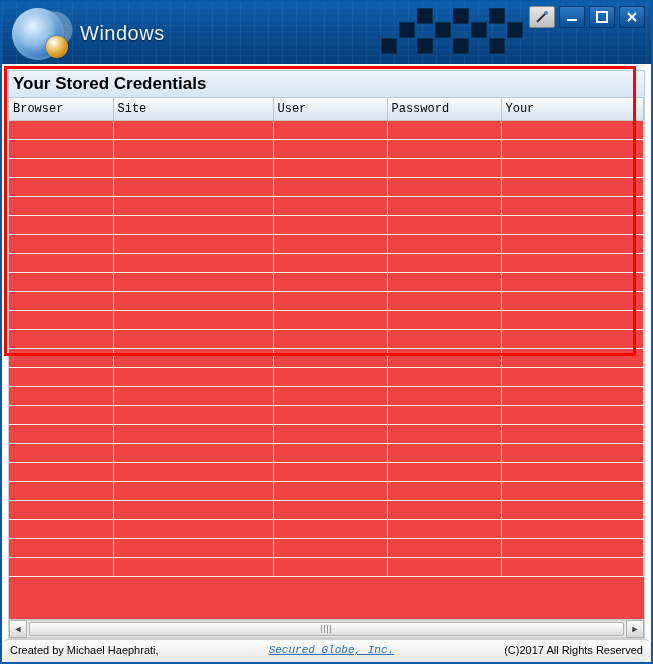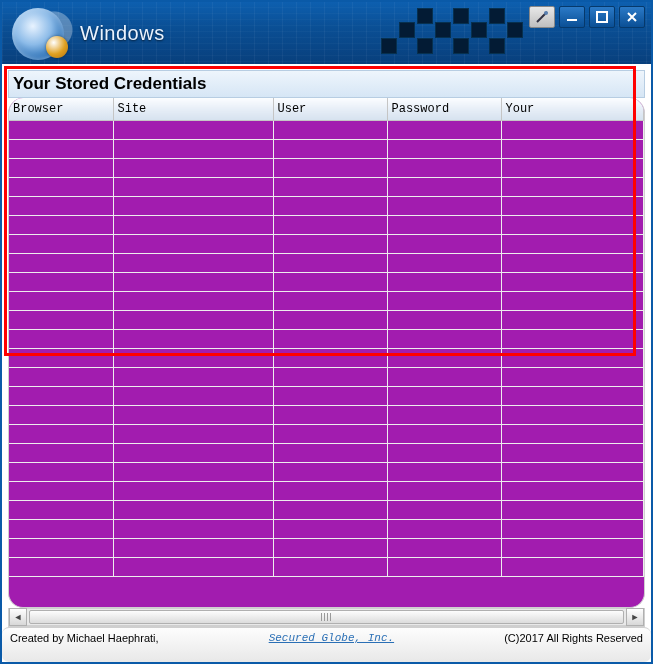--- a/index.html
+++ b/index.html
@@ -129,22 +129,21 @@
     padding: 3px 4px;
     color: #000;
   }
   .table-wrap {
     flex: 1 1 auto;
     border-left: 1px solid #cfcfcf;
     border-right: 1px solid #cfcfcf;
     border-bottom: 1px solid #cfcfcf;
     overflow: hidden;
     position: relative;
-    background: #a21caf;
-    border-radius: 15px;
+    background: #ef4444;
   }
   table.grid {
     border-collapse: collapse;
     width: 100%;
     table-layout: fixed;
     font-family: "SimSun","NSimSun","Courier New",monospace;
     font-size: 12px;
   }
   table.grid th {
     text-align: left;
@@ -218,21 +217,21 @@
     padding: 3px 6px;
     border-top: 1px solid #013;
     flex:0 0 auto;
   }
   .footer {
     background: linear-gradient(to bottom,#fdfdfd,#e8e8e8);
     border-top: 1px solid #cfcfcf;
     display:flex;
     align-items:center;
     justify-content:space-between;
-    padding: 4px 8px 18px 8px;
+    padding: 4px 8px 6px 8px;
     font-size: 11px;
     color:#000;
     flex:0 0 auto;
     border-radius:7px;
   }
   .footer a {
     color:#2a6fb5;
     text-decoration: underline;
     font-family:"Courier New",monospace;
     cursor:pointer;

